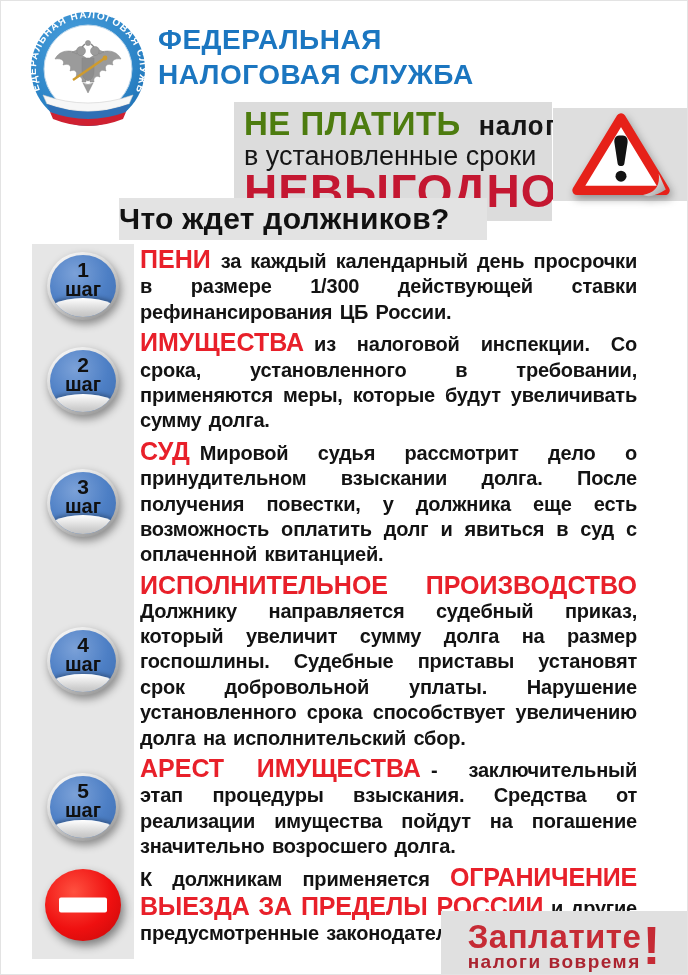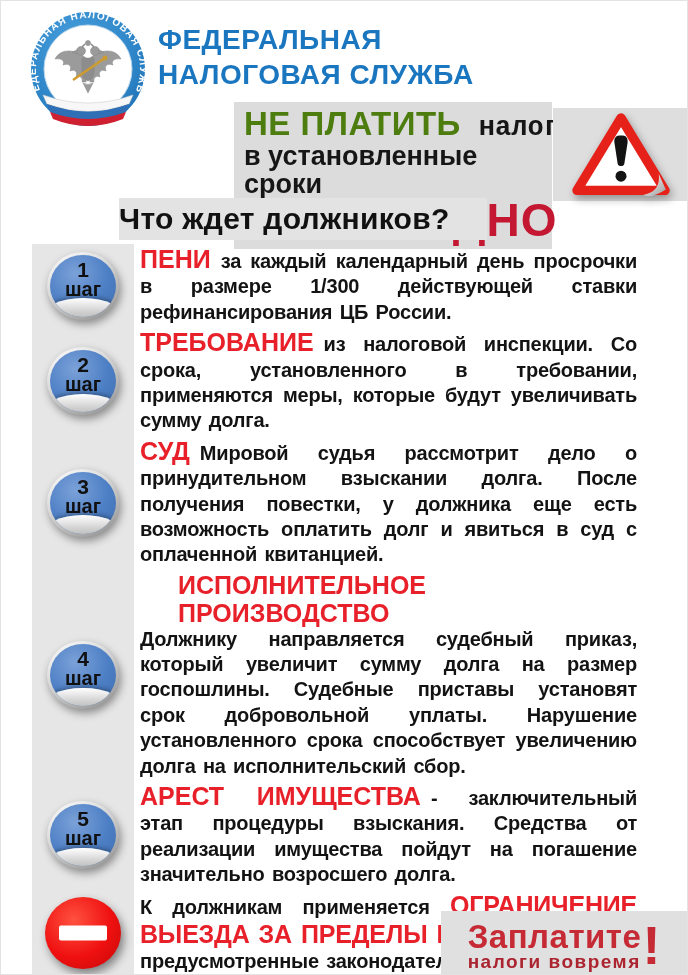--- a/index.html
+++ b/index.html
@@ -19,21 +19,21 @@
   }
 
   
   .banner {
     position:absolute; left:233px; top:101px; width:318px;
     background:#dcdcdc; padding:5px 8px 7px 10px;
   }
   .banner .l1 { line-height:1; white-space:nowrap; }
   .banner .l1 .red { font-size:33px; font-weight:bold; color:#4d7c0f; letter-spacing:.5px; }
   .banner .l1 .blk { font-size:27px; font-weight:bold; color:#161616; margin-left:18px;font-family:Liberation Mono, monospace; }
-  .banner .l2 { font-size:27px; font-weight:bold; color:#161616; line-height:1.05; }
+  .banner .l2 { font-size:27px; font-weight:normal; color:#161616; line-height:1.05; }
   .banner .l3 { font-size:46px; font-weight:bold; color:#c41731; line-height:.95; letter-spacing:1px; white-space:nowrap; }
 
   .tri-box {
     position:absolute; left:552px; top:107px; width:136px; height:93px;
     background:#dedede; display:flex; align-items:center; justify-content:center;
   }
   .tri-box svg { filter:drop-shadow(2px 4px 4px rgba(0,0,0,.35)); }
 
   .question {
     position:absolute; left:118px; top:197px; width:368px; height:42px;
@@ -47,21 +47,21 @@
   .badge-cell {
     width:102px; flex:0 0 102px; background:#e6e6e6;
     display:flex; align-items:center; justify-content:center;
   }
   .text-cell {
     flex:1; padding:1px 4px 2px 6px;
     font-size:20px; font-weight:bold; color:#131313;
     text-align:justify; line-height:1.27; word-spacing:2px; letter-spacing:-.2px;
   }
   .lead { font-size:25px; color:#e8202a; line-height:1.12; margin-right:10px; letter-spacing:0; }
-  .lead-block { display:block; text-align:justify; text-align-last:justify; margin-right:0;margin-left:38px; }
+  .lead-block { display:block; text-align:justify; text-align-last:justify; margin-right:0; }
   .hl { font-size:25px; color:#e8202a; line-height:1.12; }
   .spacer-row { height:10px; }
 
   
   .badge { position:relative; width:72px; height:68px; filter:drop-shadow(2px 4px 4px rgba(0,0,0,.40)); }
   .badge-rim { position:absolute; inset:0; border-radius:50%;
     background:linear-gradient(150deg,#ffffff 0%,#d9d9d9 40%,#8d8d8d 100%); }
   .badge-face { position:absolute; inset:3px; border-radius:50%; overflow:hidden;
     background:radial-gradient(circle at 38% 30%,#7ba1d8 0%,#4d7fc5 55%,#3f6eb0 100%); }
   .badge-peel { position:absolute; left:-12%; width:124%; height:64%; bottom:-34%;
@@ -192,21 +192,21 @@
           <div class="badge-face">
               <div class="badge-peel"></div>
             </div>
           <div class="badge-text">
               <span class="n">2</span>
               <span class="w">шаг</span>
             </div>
         </div>
       </div>
       <div class="text-cell">
-        <span class="lead">ТРЕБОВАНИЕ</span><span>из налоговой инспекции. Со срока, установленного в требовании, применяются меры, которые будут увеличивать сумму долга.</span>
+        <span class="lead">ИМУЩЕСТВА</span><span>из налоговой инспекции. Со срока, установленного в требовании, применяются меры, которые будут увеличивать сумму долга.</span>
       </div>
     </div>
 
     <div class="row">
       <div class="badge-cell">
         <div class="badge">
           <div class="badge-rim"></div>
           <div class="badge-face">
               <div class="badge-peel"></div>
             </div>

